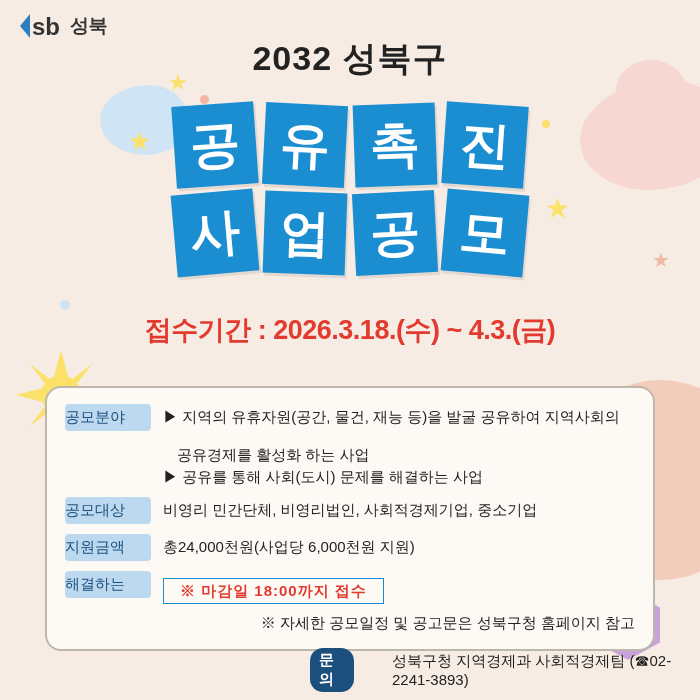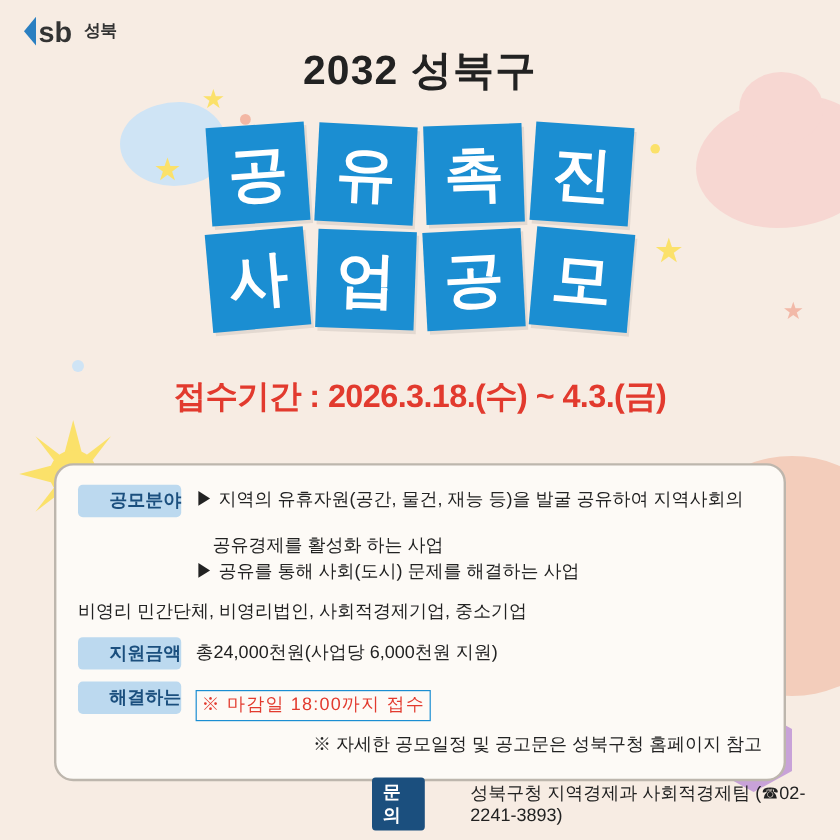--- a/index.html
+++ b/index.html
@@ -101,21 +101,21 @@
     align-items: center;
     gap: 6px;
   }
   .logo-mark {
     width: 46px;
     height: 32px;
     display: flex;
     align-items: center;
   }
   .logo-text {
-    font-size: 14px;
+    font-size: 19px;
     font-weight: bold;
     color: #333;
     letter-spacing: -0.5px;
     text-align: right;
   }
 
   
   .title-year {
     position: absolute;
     left: 0;
@@ -189,41 +189,41 @@
     display: flex;
     align-items: flex-start;
     margin-bottom: 10px;
   }
   .tag {
     flex: 0 0 auto;
     width: 86px;
     background: #bcd9ef;
     color: #1b4f7e;
     font-size: 15px;
-    font-weight: bold;
-    text-align: right;
+    font-weight: normal;
+    text-align: left;
     padding: 4px 0;
     border-radius: 4px;
     margin-right: 12px;
   }
   .row-body {
     font-size: 15px;
     color: #222;
     line-height: 1.45;
     padding-top: 2px;
   }
   .bullet-line { display: block; }
   .indent { padding-left: 14px; display: block; margin-top: 16px; }
   .note-box {
     display: inline-block;
     border: 1.5px solid #1b8ed2;
     color: #e23a2e;
     font-size: 15px;
-    font-weight: normal;
-    padding: 1px 4px;
+    font-weight: bold;
+    padding: 1px 16px;
     margin-top: 5px;
     letter-spacing: 1px;
   }
   .footnote {
     font-size: 15px;
     color: #222;
     margin-top: 8px;
     padding-left: 4px;
     text-align: right;
   }
@@ -236,21 +236,21 @@
     display: flex;
     align-items: center;
     gap: 8px;
   }
   .contact-tag {
     background: #1b4f7e;
     color: #fff;
     font-size: 15px;
     font-weight: bold;
     padding: 3px 9px;
-    border-radius: 3px;
+    border-radius: 13px;
   }
   .contact-text {
     font-size: 15px;
     color: #222;
     margin-left: 30px;
   }
 </style>
 </head>
 <body>
 
@@ -318,20 +318,21 @@
     <div class="row">
       <div class="tag">공모분야</div>
       <div class="row-body">
         <span class="bullet-line">▶ 지역의 유휴자원(공간, 물건, 재능 등)을 발굴 공유하여 지역사회의</span>
         <span class="indent">공유경제를  활성화 하는 사업</span>
         <span class="bullet-line">▶ 공유를 통해 사회(도시) 문제를 해결하는 사업</span>
       </div>
     </div>
 
     <div class="row">
+      <div class="tag">공모대상</div>
       <div class="row-body">비영리 민간단체, 비영리법인, 사회적경제기업, 중소기업</div>
     </div>
 
     <div class="row">
       <div class="tag">지원금액</div>
       <div class="row-body">총24,000천원(사업당 6,000천원 지원)</div>
     </div>
 
     <div class="row">
       <div class="tag">해결하는</div>

